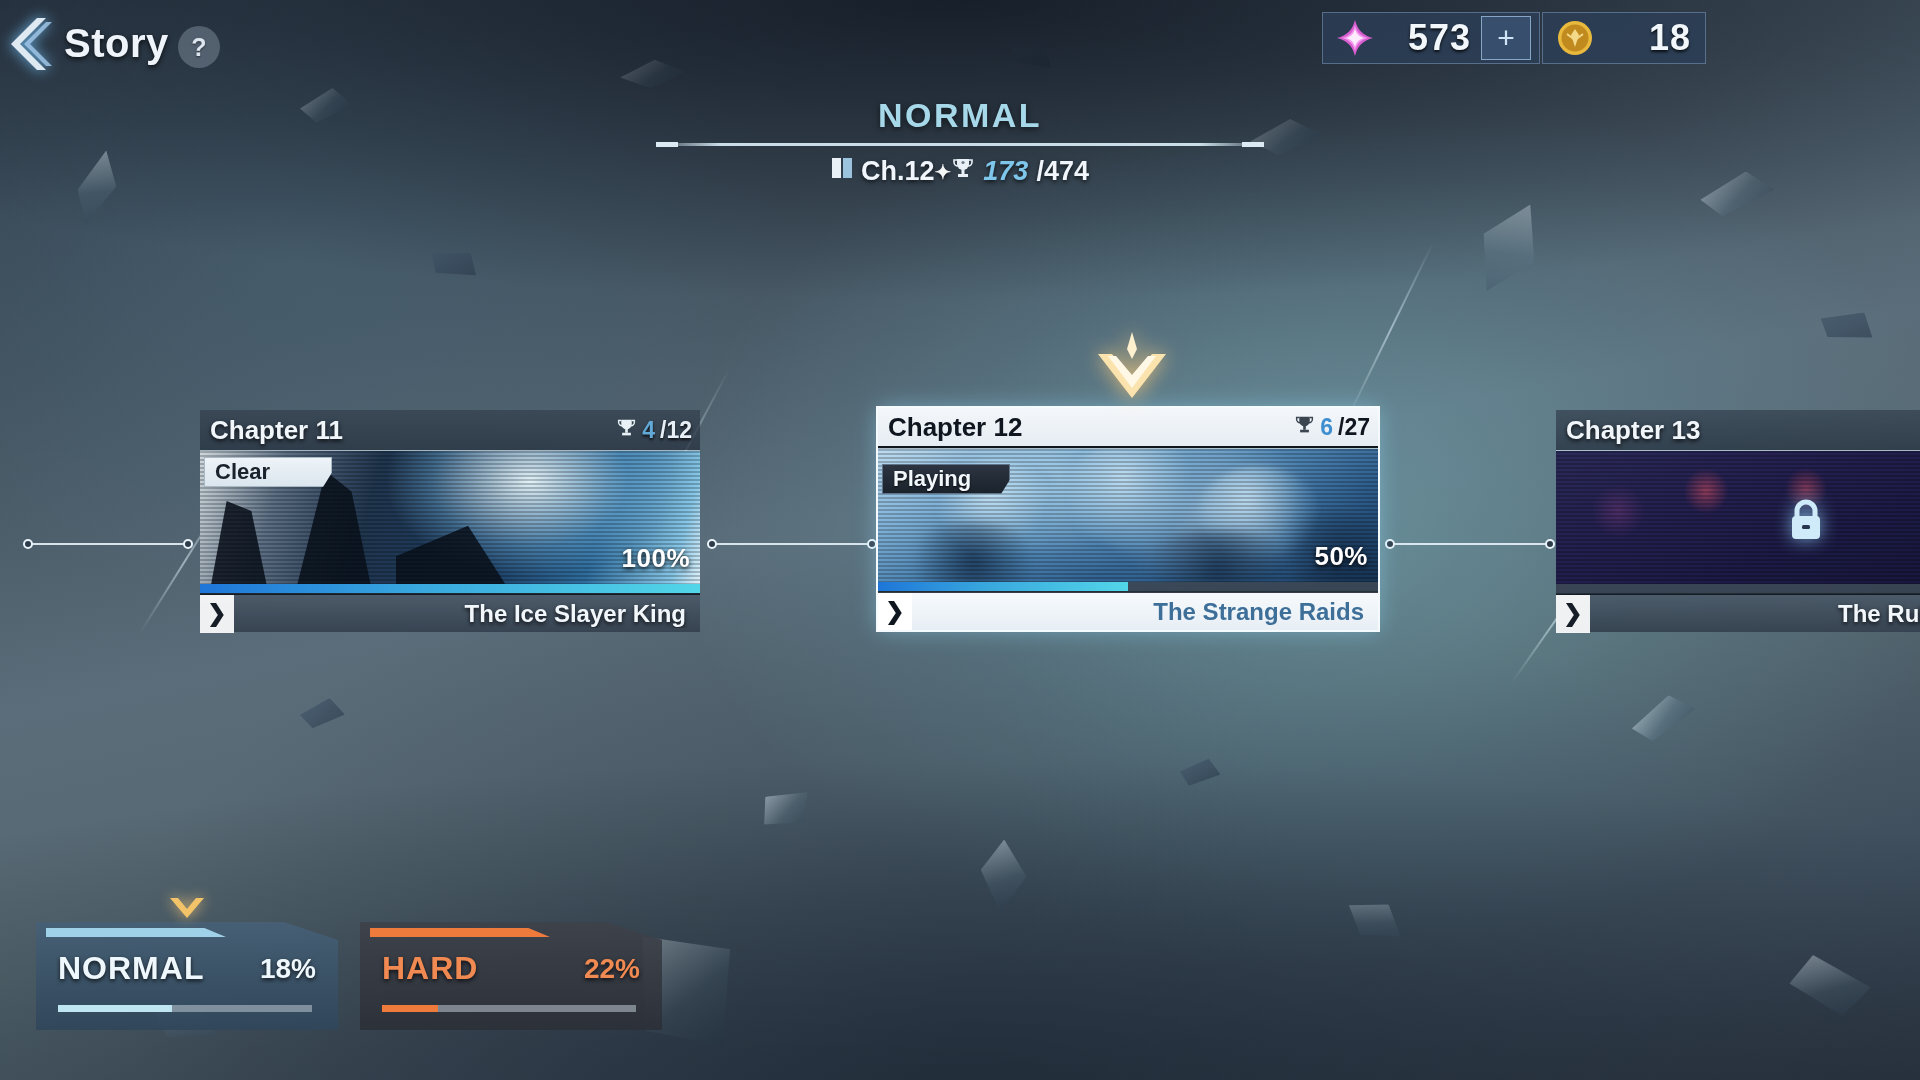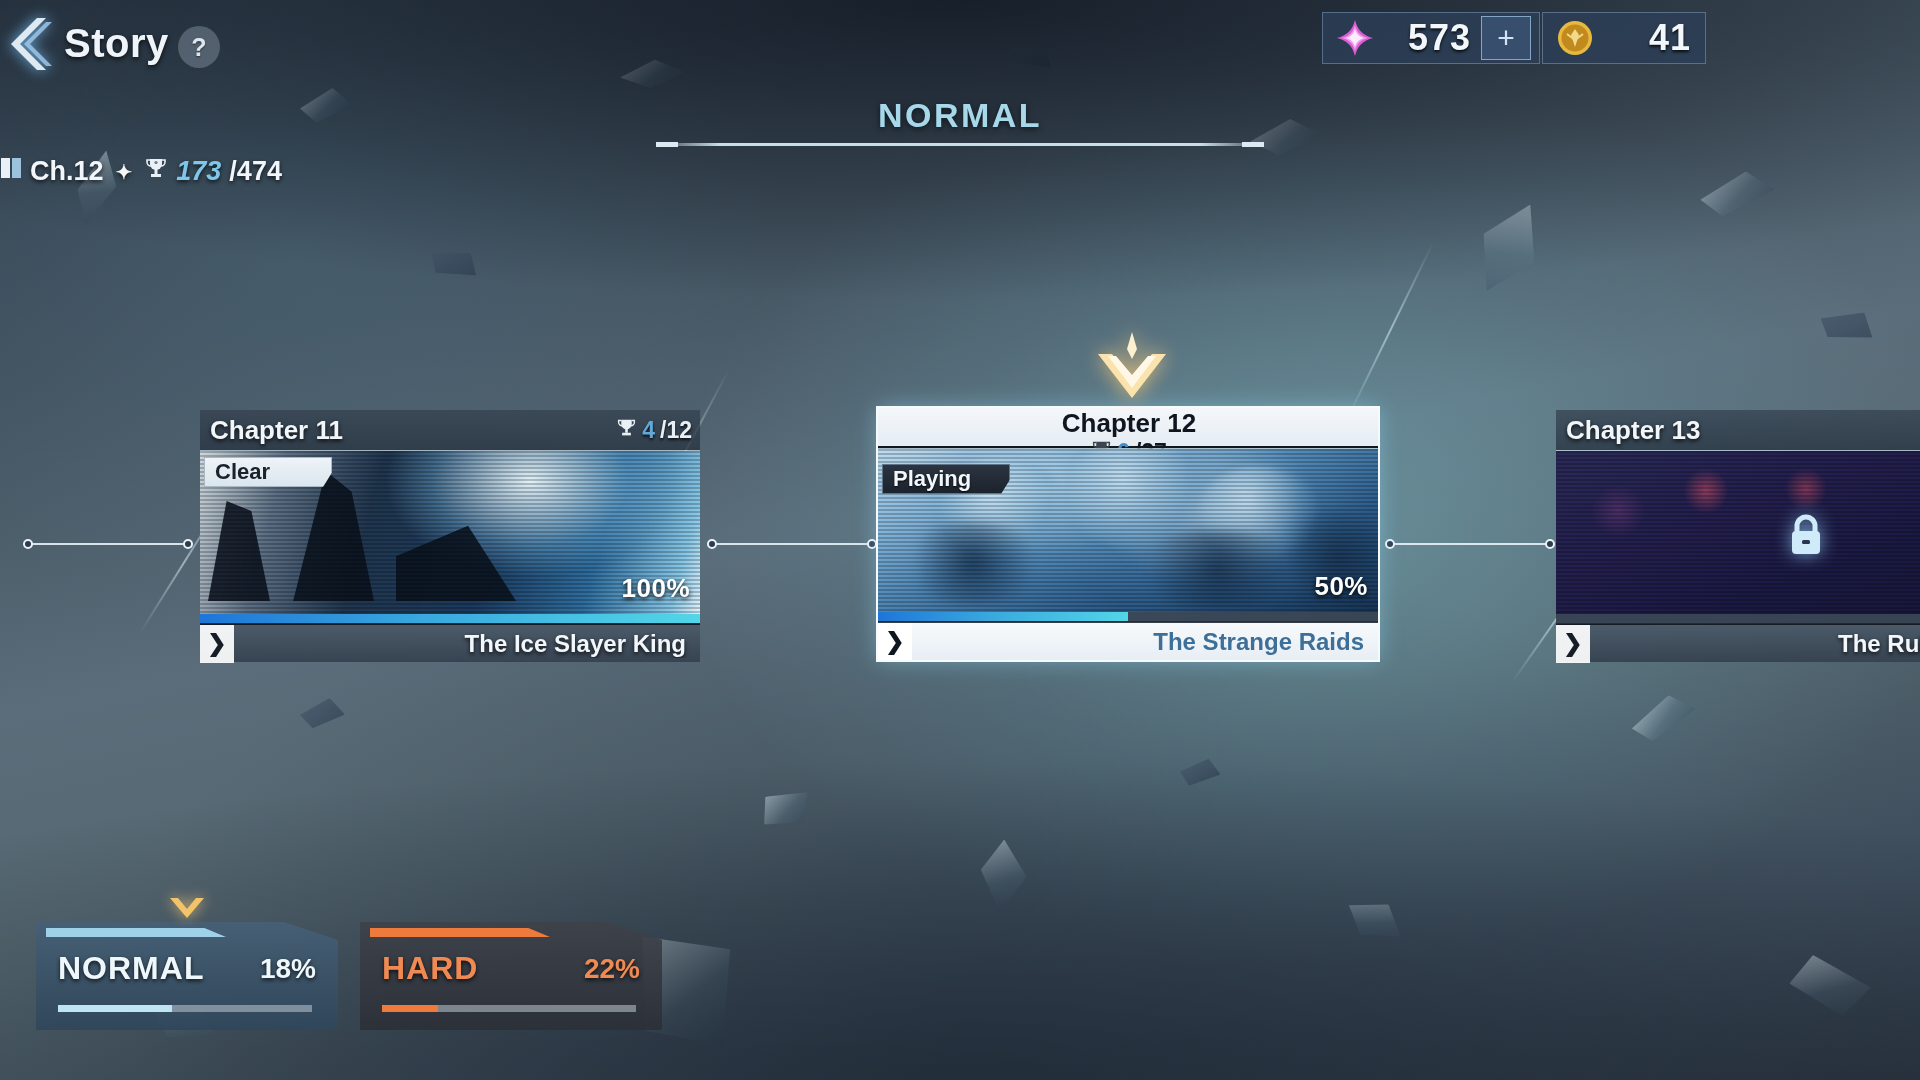--- a/index.html
+++ b/index.html
@@ -123,21 +123,21 @@
     background: linear-gradient(90deg, rgba(208,230,242,0.15) 0%, rgba(215,235,247,0.92) 10%, rgba(215,235,247,0.92) 90%, rgba(208,230,242,0.15) 100%);
   }
   #diff-rule::before, #diff-rule::after {
     content: ""; position: absolute; top: -1px; width: 22px; height: 5px;
     background: #dceaf4;
   }
   #diff-rule::before { left: -4px; }
   #diff-rule::after { right: -4px; }
   #diff-stats {
     margin-top: 10px;
-    display: flex; align-items: center; gap: 12px;
+    display: flex; align-items: center; justify-content: center; 
     font-size: 27px; font-weight: bold; color: #f0f6fb;
     text-shadow: 0 2px 4px rgba(0,0,0,0.7);
   }
   .stat-grp { display: flex; align-items: center; gap: 8px; }
   .trophy-num { color: #7ec6ea; font-style: italic; }
   .sep-spark { color: #fff; font-size: 20px; opacity: 0.95; }
 
   
   #rail {
     position: absolute; top: 0; left: 0; width: 1920px; height: 1080px;
@@ -178,29 +178,28 @@
   .chapter-card .card-head {
     background: linear-gradient(180deg, rgba(52,64,78,0.72), rgba(40,52,66,0.80));
   }
   .chapter-card .card-head .ch-name { color: #f1f6fa; text-shadow: 0 2px 4px rgba(0,0,0,0.8); }
   .chapter-card .card-head .ch-trophy { color: #e8eff6; text-shadow: 0 2px 3px rgba(0,0,0,0.8); }
 
   
   .chapter-card.active .card-head {
     background: linear-gradient(180deg, #f4f7fa, #e5ecf3);
     border-bottom: 2px solid #11161d;
-    flex-direction: column;
   }
   .chapter-card.active .card-head .ch-name { color: #10161f; text-shadow: none; }
   .chapter-card.active .card-head .ch-trophy { color: #10161f; text-shadow: none; }
   .chapter-card.active .card-head .got { color: #3f8fd0; }
 
   .thumb {
     position: relative;
-    height: 174px;
+    height: 144px;
     overflow: hidden;
     border-top: 1px solid rgba(220,235,248,0.6);
     border-bottom: 1px solid rgba(10,16,24,0.7);
     padding-left: 32px;
   }
   .thumb::after {
     content: ""; position: absolute; inset: 0;
     background: repeating-linear-gradient(180deg, rgba(0,0,0,0.22) 0 2px, rgba(0,0,0,0) 2px 4px);
     pointer-events: none;
   }
@@ -437,21 +436,21 @@
       </div>
       <div class="cur-chip">
         <span class="cur-icon">
           <svg width="40" height="40" viewBox="0 0 40 40" aria-hidden="true">
             <circle cx="20" cy="20" r="17" fill="#e8b93c"></circle>
             <circle cx="20" cy="20" r="13.5" fill="#c08a1e"></circle>
             <path d="M20 11 L24 17 L20 29 L16 17 Z" fill="#f3d98a"></path>
             <path d="M12 16 L20 22 L28 16" stroke="#f3d98a" stroke-width="2" fill="none"></path>
           </svg>
         </span>
-        <span class="cur-val">41</span>
+        <span class="cur-val">18</span>
       </div>
     </div>
   </div>
 
   <div id="diff-header">
     <div id="diff-name">NORMAL</div>
     <div id="diff-rule"></div>
     <div id="diff-stats">
       <span class="stat-grp">
         <span>

